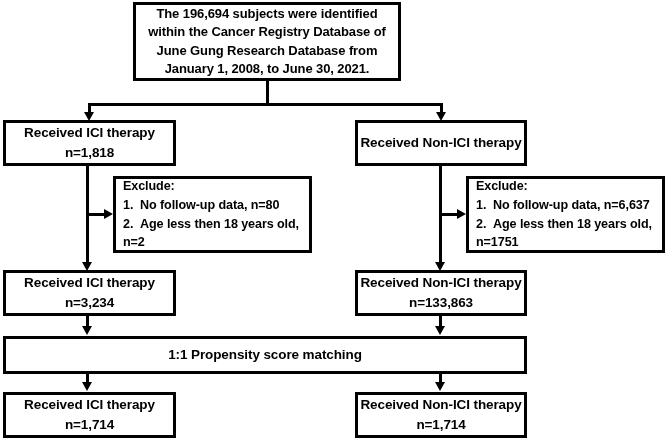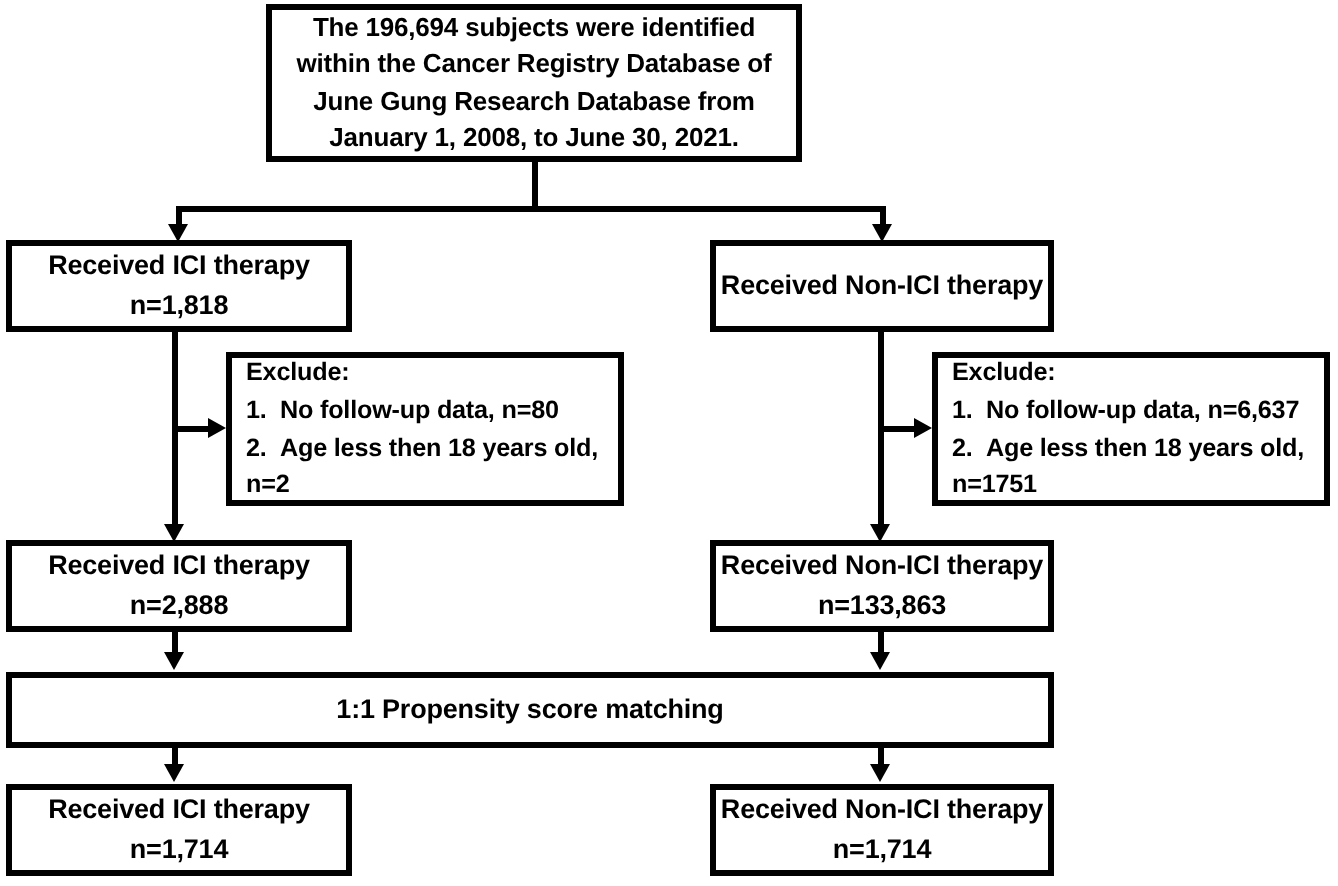--- a/index.html
+++ b/index.html
@@ -150,21 +150,21 @@
   <div class="arrow-right" style="left:104px; top:209px;"></div>
   <div class="arrow-down" style="left:82px; top:262px;"></div>
 
   <div class="ln-v" style="left:439px; top:166px; height:100px;"></div>
   <div class="ln-h" style="left:439px; top:213px; width:20px;"></div>
   <div class="arrow-right" style="left:457px; top:209px;"></div>
   <div class="arrow-down" style="left:435px; top:262px;"></div>
 
   <div class="box cohort" style="left:3px; top:270px; width:173px; height:46px;">
     <span class="ln">Received ICI therapy</span>
-    <span class="ln">n=2,888</span>
+    <span class="ln">n=3,234</span>
   </div>
 
   <div class="box cohort" style="left:355px; top:270px; width:172px; height:46px;">
     <span class="ln">Received Non-ICI therapy</span>
     <span class="ln">n=133,863</span>
   </div>
 
   <div class="ln-v" style="left:86px; top:316px; height:13px;"></div>
   <div class="arrow-down" style="left:82px; top:326px;"></div>
   <div class="ln-v" style="left:439px; top:316px; height:13px;"></div>

